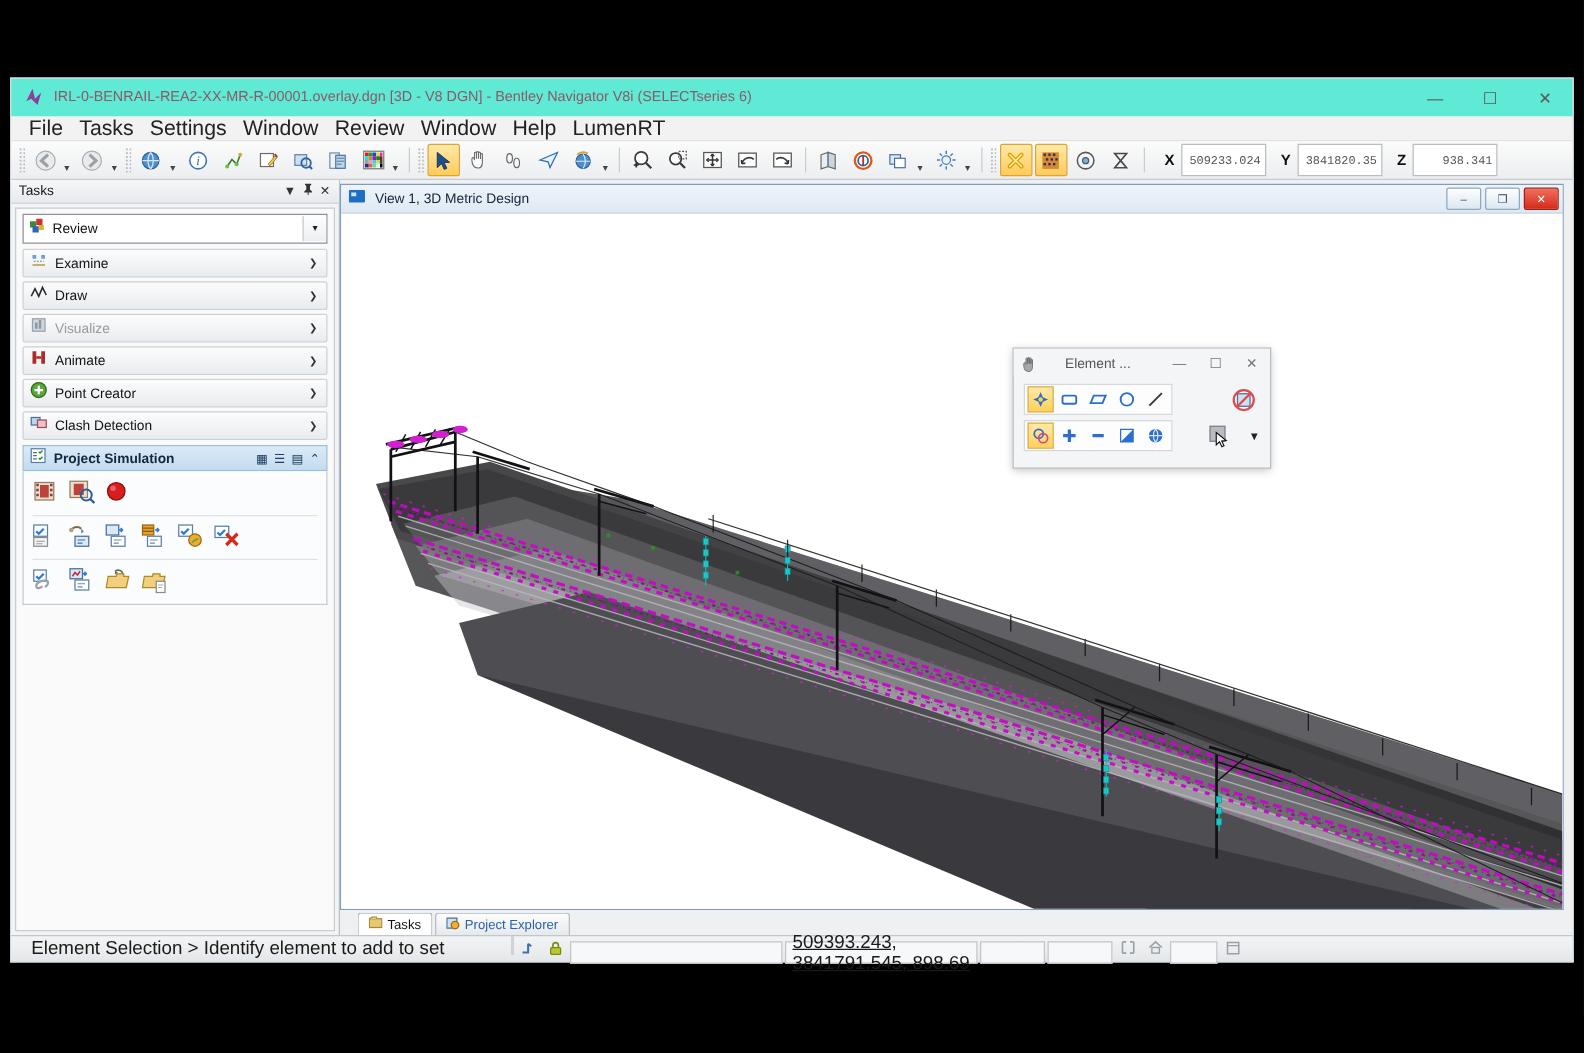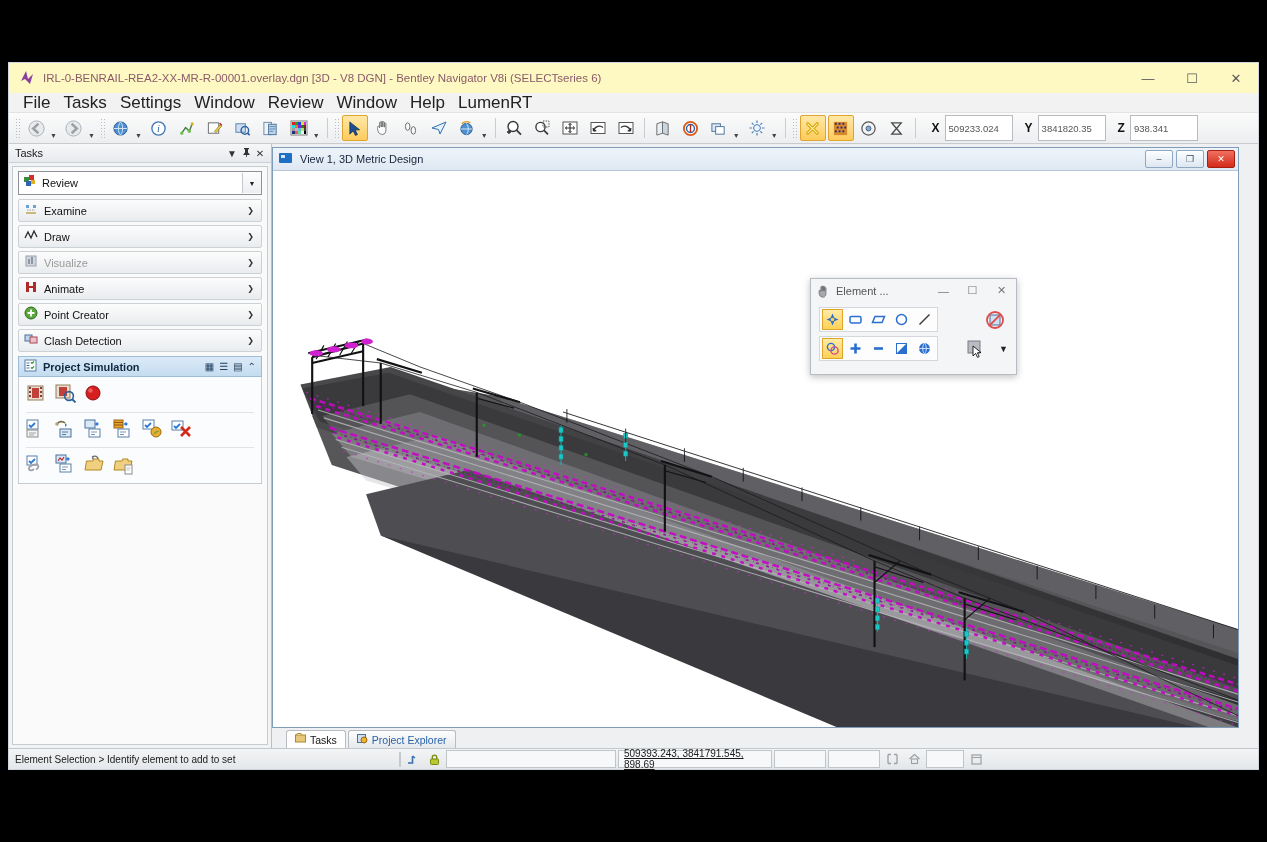--- a/index.html
+++ b/index.html
@@ -5,21 +5,21 @@
   html,body{margin:0;padding:0;background:#000;}
   body{width:1267px;height:842px;overflow:hidden;font-family:"Liberation Sans",sans-serif;}
 
   #root{position:relative;width:1267px;height:842px;background:#000;}
 
   
   #appwin{position:absolute;left:8px;top:62px;width:1251px;height:708px;background:#f0f0f0;
           border:1px solid #cfd6dd;box-sizing:border-box;display:flex;flex-direction:column;}
 
   
-  #titlebar{height:30px;background:#fef9c3;display:flex;align-items:center;position:relative;flex:0 0 30px;}
+  #titlebar{height:30px;background:#5eead4;display:flex;align-items:center;position:relative;flex:0 0 30px;}
   #titlebar .tlogo{width:20px;height:20px;margin-left:8px;margin-right:6px;position:relative;flex:0 0 20px;}
   #titlebar .ttext{font-size:11.5px;color:#8a5a68;white-space:nowrap;overflow:hidden;}
   .winctrls{position:absolute;right:0;top:0;height:30px;display:flex;}
   .winctrls div{width:44px;height:30px;display:flex;align-items:center;justify-content:center;color:#5a5a5a;font-size:13px;}
 
   
   #menubar{height:19px;background:#f2f2f2;display:flex;align-items:center;padding-left:14px;
            border-bottom:1px solid #e3e3e3;flex:0 0 19px;}
   #menubar span{font-size:17px;color:#222;margin-right:13px;cursor:default;}
 
@@ -30,21 +30,21 @@
       border:1px solid transparent;border-radius:2px;position:relative;font-size:13px;}
   .tb.act{background:linear-gradient(#ffe9a8,#ffcb5c);border-color:#e0a32e;}
   .tbsep{width:1px;height:20px;background:#c9cdd2;margin:0 4px;}
   .tbdot{width:5px;height:20px;margin:0 2px;background-image:radial-gradient(#b9bdc2 1px, transparent 1px);
          background-size:3px 3px;}
   .caret{font-size:7px;color:#444;margin:0 3px 0 0;align-self:flex-end;padding-bottom:4px;}
 
   .coordgrp{display:flex;align-items:center;margin-left:6px;}
   .coordgrp .lab{font-weight:bold;font-size:12px;color:#111;margin:0 5px 0 6px;}
   .coordgrp input{width:68px;height:17px;font-size:9.5px;color:#555;border:1px solid #b8bcc0;
-                  background:#fff;padding:12px 3px;box-sizing:border-box;font-family:Liberation Sans, sans-serif;}
+                  background:#fff;padding:12px 3px;box-sizing:border-box;font-family:Liberation Mono, monospace;text-align:right;}
 
   
   #appbody{flex:1;display:flex;min-height:0;background:#f0f0f0;}
 
   
   #tasks{width:262px;background:#f2f3f5;display:flex;flex-direction:column;border-right:1px solid #b9c0c7;}
   #tasksHead{height:18px;display:flex;align-items:center;padding:0 4px 0 6px;
              background:linear-gradient(#f6f7f8,#e7eaee);border-bottom:1px solid #ccd1d6;}
   #tasksHead .t{font-size:11px;color:#1a1a1a;flex:1;}
   #tasksHead .ic{width:14px;text-align:center;font-size:10px;color:#333;}
@@ -67,38 +67,38 @@
   .schedhead{height:19px;background:linear-gradient(#dbeaf7,#c4dcf0);border:1px solid #9dbdd8;
              display:flex;align-items:center;padding-left:5px;margin-top:4px;}
   .schedhead .nm{font-size:11px;font-weight:bold;color:#0f2a40;margin-left:6px;flex:1;}
   .schedhead .gi{font-size:10px;color:#21415e;margin-right:5px;}
   .schedbody{border:1px solid #c6ccd2;border-top:none;background:#fbfcfd;padding:4px 3px;}
   .icrow{display:flex;align-items:center;padding:2px 3px;}
   .icrow .slot{width:27px;height:24px;margin-right:2px;position:relative;}
   .hr{height:1px;background:#dfe3e7;margin:3px 4px;}
 
   
-  #viewwrap{flex:1;display:flex;flex-direction:column;min-width:0;background:#eef0f2;padding:3px 19px 0 0;}
+  #viewwrap{flex:1;display:flex;flex-direction:column;min-width:0;background:#eef0f2;padding:3px 7px 0 0;}
   #viewwin{flex:1;display:flex;flex-direction:column;border:1px solid #7f9db9;min-height:0;background:#fff;}
   #viewTitle{height:22px;background:linear-gradient(#eef4fa,#dfe9f3);display:flex;align-items:center;
              padding-left:6px;position:relative;border-bottom:1px solid #b4c6d8;flex:0 0 22px;}
   #viewTitle .vt{font-size:11px;color:#15233a;margin-left:8px;}
   .vctrls{position:absolute;right:3px;top:2px;display:flex;}
   .vctrls div{width:26px;height:16px;margin-left:3px;border:1px solid #8fa8c0;border-radius:2px;
               background:linear-gradient(#fdfefe,#dde7f1);display:flex;align-items:center;
               justify-content:center;font-size:9px;color:#33485f;}
   .vctrls div.vclose{background:linear-gradient(#f07060,#d42a1a);border-color:#a81f12;color:#fff;}
 
   #canvasWrap{flex:1;position:relative;background:#ffffff;overflow:hidden;}
   #canvas3d{position:absolute;inset:0;}
 
   
   #elemDlg{position:absolute;left:537px;top:107px;width:205px;background:#f4f5f6;
            border:1px solid #b7bcc2;box-shadow:0 2px 7px rgba(0,0,0,.25);}
-  #elemDlgBar{height:23px;display:flex;align-items:center;background:#f4f5f6;position:relative;}
+  #elemDlgBar{height:23px;display:flex;align-items:center;background:#f4f5f6;position:relative;gap:16px;}
   #elemDlgBar .dt{font-size:11px;color:#555;margin-left:6px;}
   #elemDlgBar .dctl{position:absolute;right:0;top:0;display:flex;}
   #elemDlgBar .dctl div{width:29px;height:23px;display:flex;align-items:center;justify-content:center;
                         font-size:11px;color:#777;}
   #elemDlgBody{padding:5px 8px 9px 8px;}
   .selrow{display:flex;align-items:center;margin-bottom:4px;}
   .selgrp{display:flex;align-items:center;background:#fdfdfd;border:1px solid #d4d8dc;padding:1px;}
   .selbtn{width:19px;height:19px;display:flex;align-items:center;justify-content:center;
           border:1px solid transparent;margin:0 1px;}
   .selbtn.on{background:linear-gradient(#ffeaa7,#ffd257);border-color:#dda52b;}
@@ -107,22 +107,22 @@
   
   #tabstrip{height:20px;display:flex;align-items:flex-end;padding-left:14px;background:transparent;
             position:relative;z-index:5;flex:0 0 20px;}
   .btab{height:17px;display:flex;align-items:center;padding:0 8px;margin-right:2px;font-size:10.5px;
         background:linear-gradient(#fdfdfd,#e6e9ec);border:1px solid #b6bcc2;border-bottom:none;
         border-radius:3px 3px 0 0;color:#111;}
   .btab.sel{background:#fff;font-weight:normal;}
   .btab .ti{margin-right:4px;font-size:10px;}
   .btab .t2{color:#2a62a8;text-align:right;}
 
-  #statusbar{height:20px;display:flex;align-items:center;background:linear-gradient(#f3f4f5,#e4e7ea);
-             border-top:1px solid #c2c7cc;font-size:10px;color:#1a1a1a;flex:0 0 20px;}
+  #statusbar{height:20px;display:flex;align-items:flex-start;background:linear-gradient(#f3f4f5,#e4e7ea);
+             border-top:1px solid #c2c7cc;font-size:15px;color:#1a1a1a;flex:0 0 20px;padding-left:10px;}
   .sb{display:flex;align-items:center;height:18px;padding:0 6px;}
   .sbsep{width:1px;height:15px;background:#c4c9ce;}
   .sbfield{border:1px solid #c0c5ca;background:#f7f8f9;height:16px;display:flex;align-items:center;
            padding:0 5px;margin:4px 1px;text-decoration:underline;}
   .sbicon{width:22px;height:18px;display:flex;align-items:center;justify-content:center;font-size:11px;}
 
   
   #btmstrip{position:absolute;left:8px;top:766px;width:1251px;height:12px;overflow:hidden;}
   #btmstrip .dz{position:absolute;left:0;top:0;width:100%;height:6px;background:#dfe2e5;}
   #btmstrip .dtxt{position:absolute;left:1020px;top:2px;font-size:10px;color:#6b5f55;opacity:.75;}

